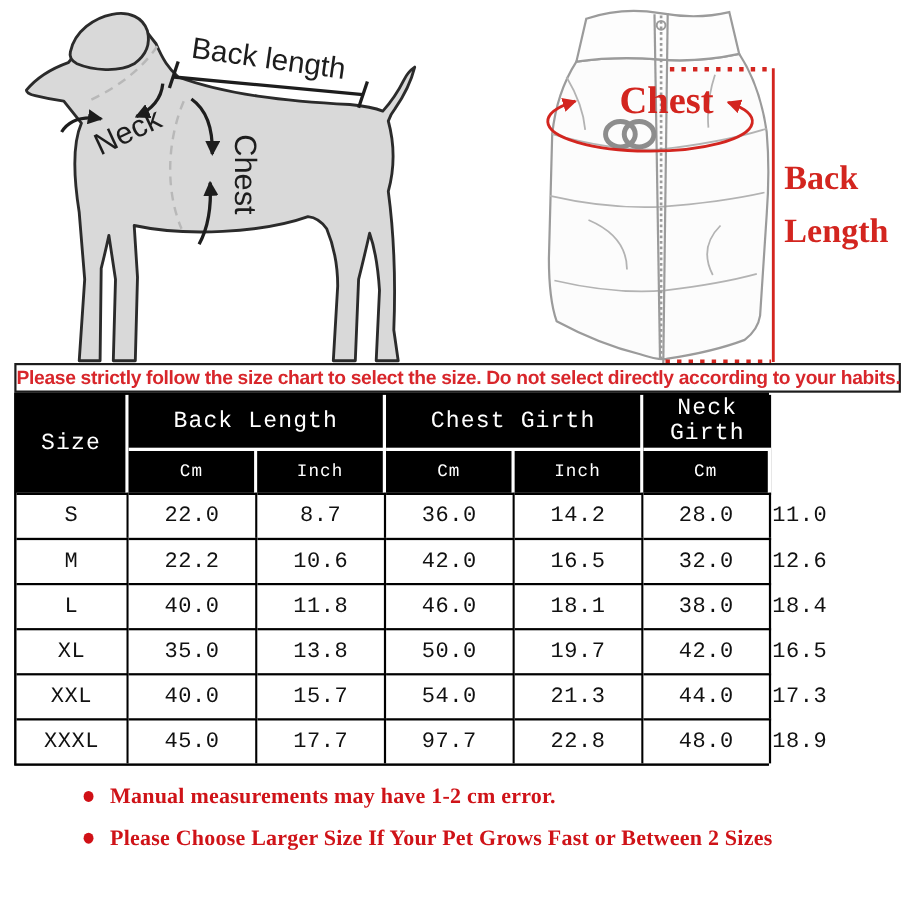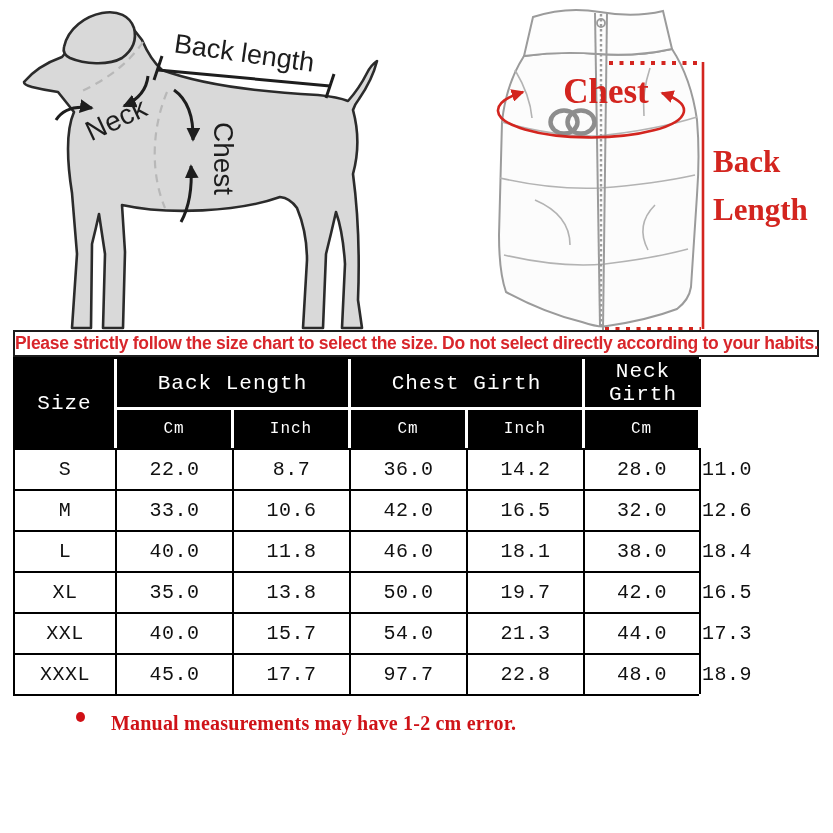--- a/index.html
+++ b/index.html
@@ -19,21 +19,21 @@
   table.size th{background:#000;color:#fff;font-weight:400;font-size:21px;letter-spacing:1px;}
   table.size thead tr.r1 th{height:39px;}
   table.size thead tr.r2 th{height:36px;font-size:16px;}
   table.size th.sep-r{border-right:3px solid #fff;}
   table.size th.sep-b{border-bottom:3px solid #fff;}
   table.size td{background:#fff;color:#111;text-align:center;font-size:20px;height:37px;
                 border-top:2px solid #000;border-right:2px solid #000;letter-spacing:0.5px;}
   table.size td:last-child{border-right:none;}
   
   .notes{position:absolute;left:0;top:712px;width:833px;z-index:5;}
-  .note{display:flex;align-items:flex-start;margin:0 0 14px 76px;height:24px;gap:11px;}
+  .note{display:flex;align-items:center;margin:0 0 14px 76px;height:24px;}
   .note .dot{width:9px;height:10px;border-radius:50%;background:#d01016;margin-right:15px;flex:0 0 auto;}
   .note span{color:#cf1318;font-size:20px;font-weight:700;font-family:"Liberation Serif",serif;
              white-space:nowrap;letter-spacing:0.2px;}
   .dog-svg{position:absolute;left:0;top:0;z-index:1;}
   .vest-svg{position:absolute;left:420px;top:0;z-index:1;}
 </style>
 </head>
 <body>
 
 <div class="page">
@@ -159,21 +159,21 @@
           <td>S</td>
           <td>22.0</td>
           <td>8.7</td>
           <td>36.0</td>
           <td>14.2</td>
           <td>28.0</td>
           <td>11.0</td>
         </tr>
         <tr>
           <td>M</td>
-          <td>33.0</td>
+          <td>22.2</td>
           <td>10.6</td>
           <td>42.0</td>
           <td>16.5</td>
           <td>32.0</td>
           <td>12.6</td>
         </tr>
         <tr>
           <td>L</td>
           <td>40.0</td>
           <td>11.8</td>
@@ -211,15 +211,19 @@
         </tr>
       </tbody>
     </table>
   </div>
 
   <div class="notes">
     <div class="note">
       <span class="dot"></span>
       <span>Manual measurements may have 1-2 cm error.</span>
     </div>
+    <div class="note">
+      <span class="dot"></span>
+      <span>Please Choose Larger Size If Your Pet Grows Fast or Between 2 Sizes</span>
+    </div>
   </div>
 
 </div>
 
 </body></html>

